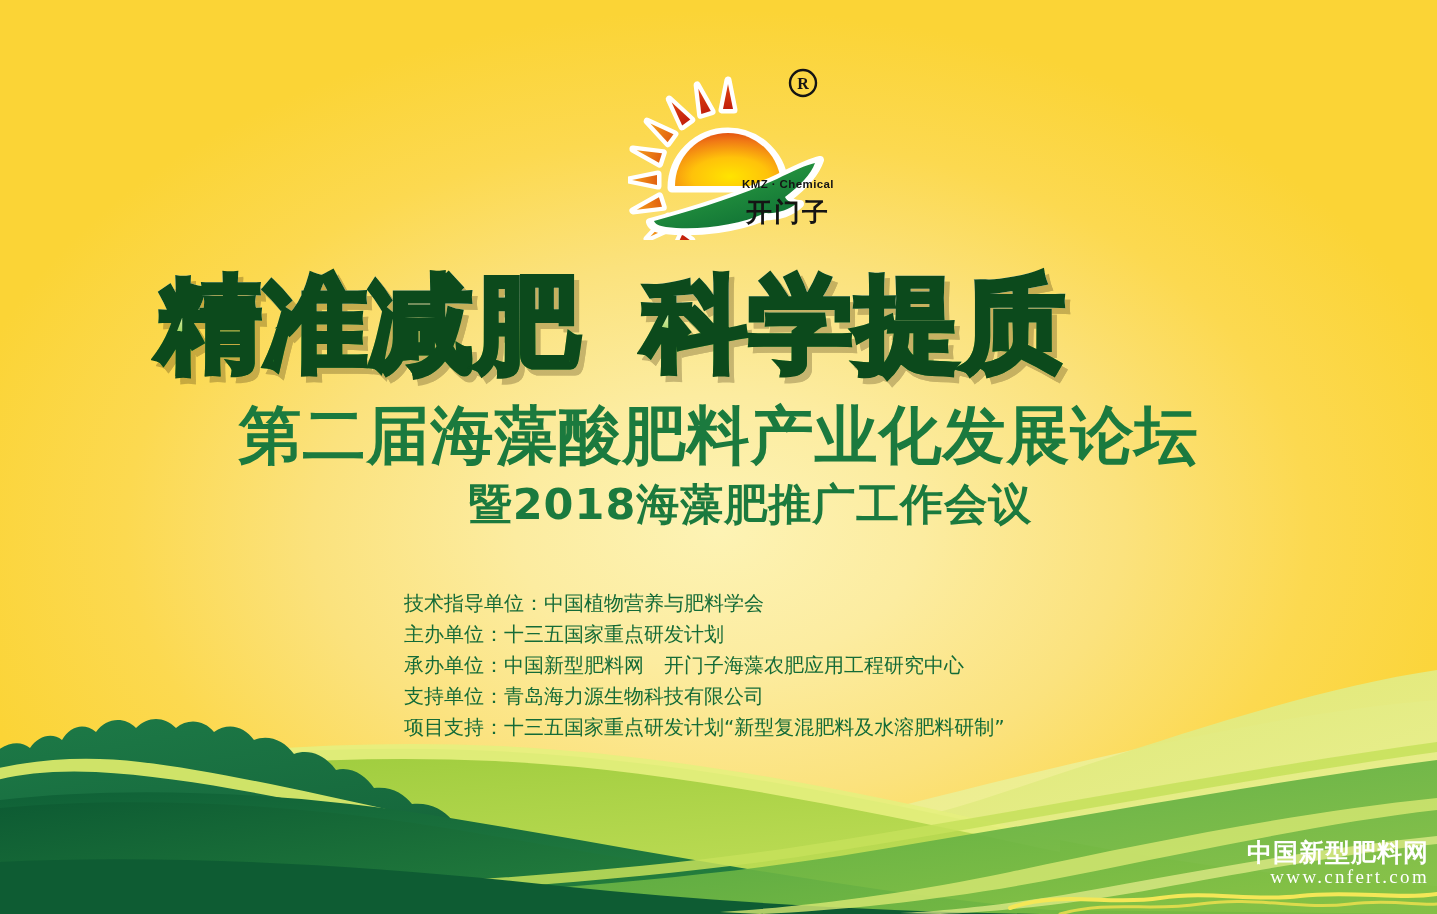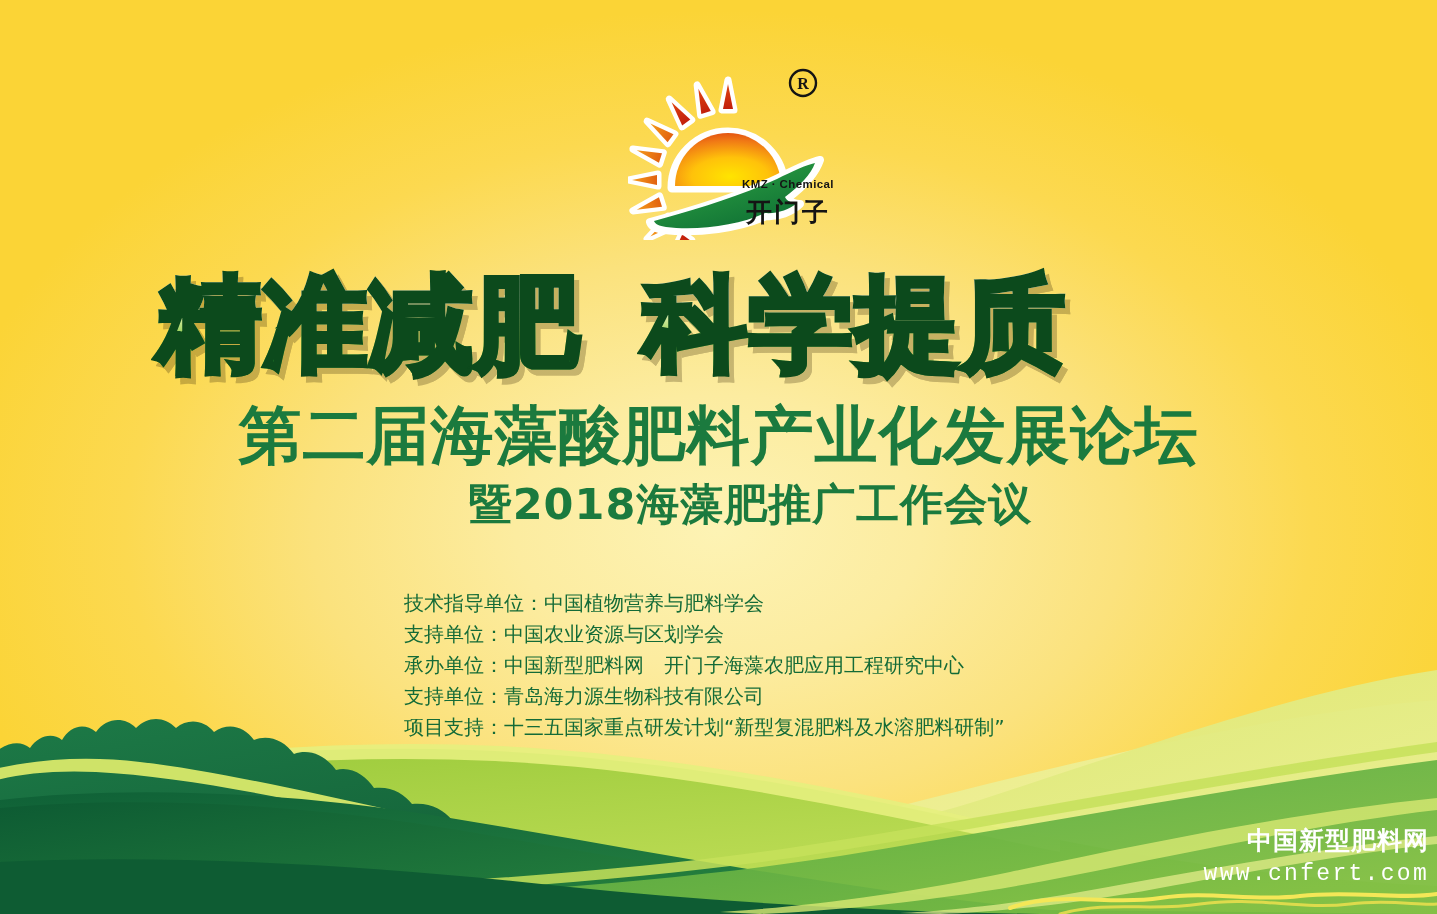--- a/index.html
+++ b/index.html
@@ -74,22 +74,22 @@
   }
   #credits .line{display:block;}
 
   
   #watermark{
     position:absolute;right:8px;bottom:28px;text-align:right;
     color:#ffffff;line-height:1;
     font-family:"DejaVu Sans","Liberation Sans",sans-serif;
   }
   #wm-name{font-size:25px;font-weight:bold;letter-spacing:1px;white-space:nowrap;margin-top:9px;}
-  #wm-url{font-size:23px;letter-spacing:2.3px;margin-top:10px;white-space:nowrap;
-          font-family:Liberation Mono, monospace;}
+  #wm-url{font-size:19px;letter-spacing:2.3px;margin-top:2px;white-space:nowrap;
+          font-family:Liberation Serif, serif;}
 </style>
 </head>
 <body>
 
 <div id="stage">
 
   <svg id="bg-svg" viewBox="0 0 1437 914" preserveAspectRatio="none" aria-hidden="true">
     <defs>
       <linearGradient id="gYellowGreen" x1="0" y1="0" x2="1" y2="0.4">
         <stop offset="0" stop-color="#dfe96a"></stop>
@@ -254,21 +254,21 @@
 
   <div id="headline">
     <span class="hl-inner">精准减肥</span><span class="gap"></span><span class="hl-inner">科学提质</span>
   </div>
 
   <div class="subtitle" id="sub1">第二届海藻酸肥料产业化发展论坛</div>
   <div class="subtitle" id="sub2">暨2018海藻肥推广工作会议</div>
 
   <div id="credits">
     <span class="line">技术指导单位：中国植物营养与肥料学会</span>
-    <span class="line">支持单位：中国农业资源与区划学会</span>
+    <span class="line">主办单位：十三五国家重点研发计划</span>
     <span class="line">承办单位：中国新型肥料网　开门子海藻农肥应用工程研究中心</span>
     <span class="line">支持单位：青岛海力源生物科技有限公司</span>
     <span class="line">项目支持：十三五国家重点研发计划“新型复混肥料及水溶肥料研制”</span>
   </div>
 
   <div id="watermark">
     <div id="wm-name">中国新型肥料网</div>
     <div id="wm-url">www.cnfert.com</div>
   </div>
 

